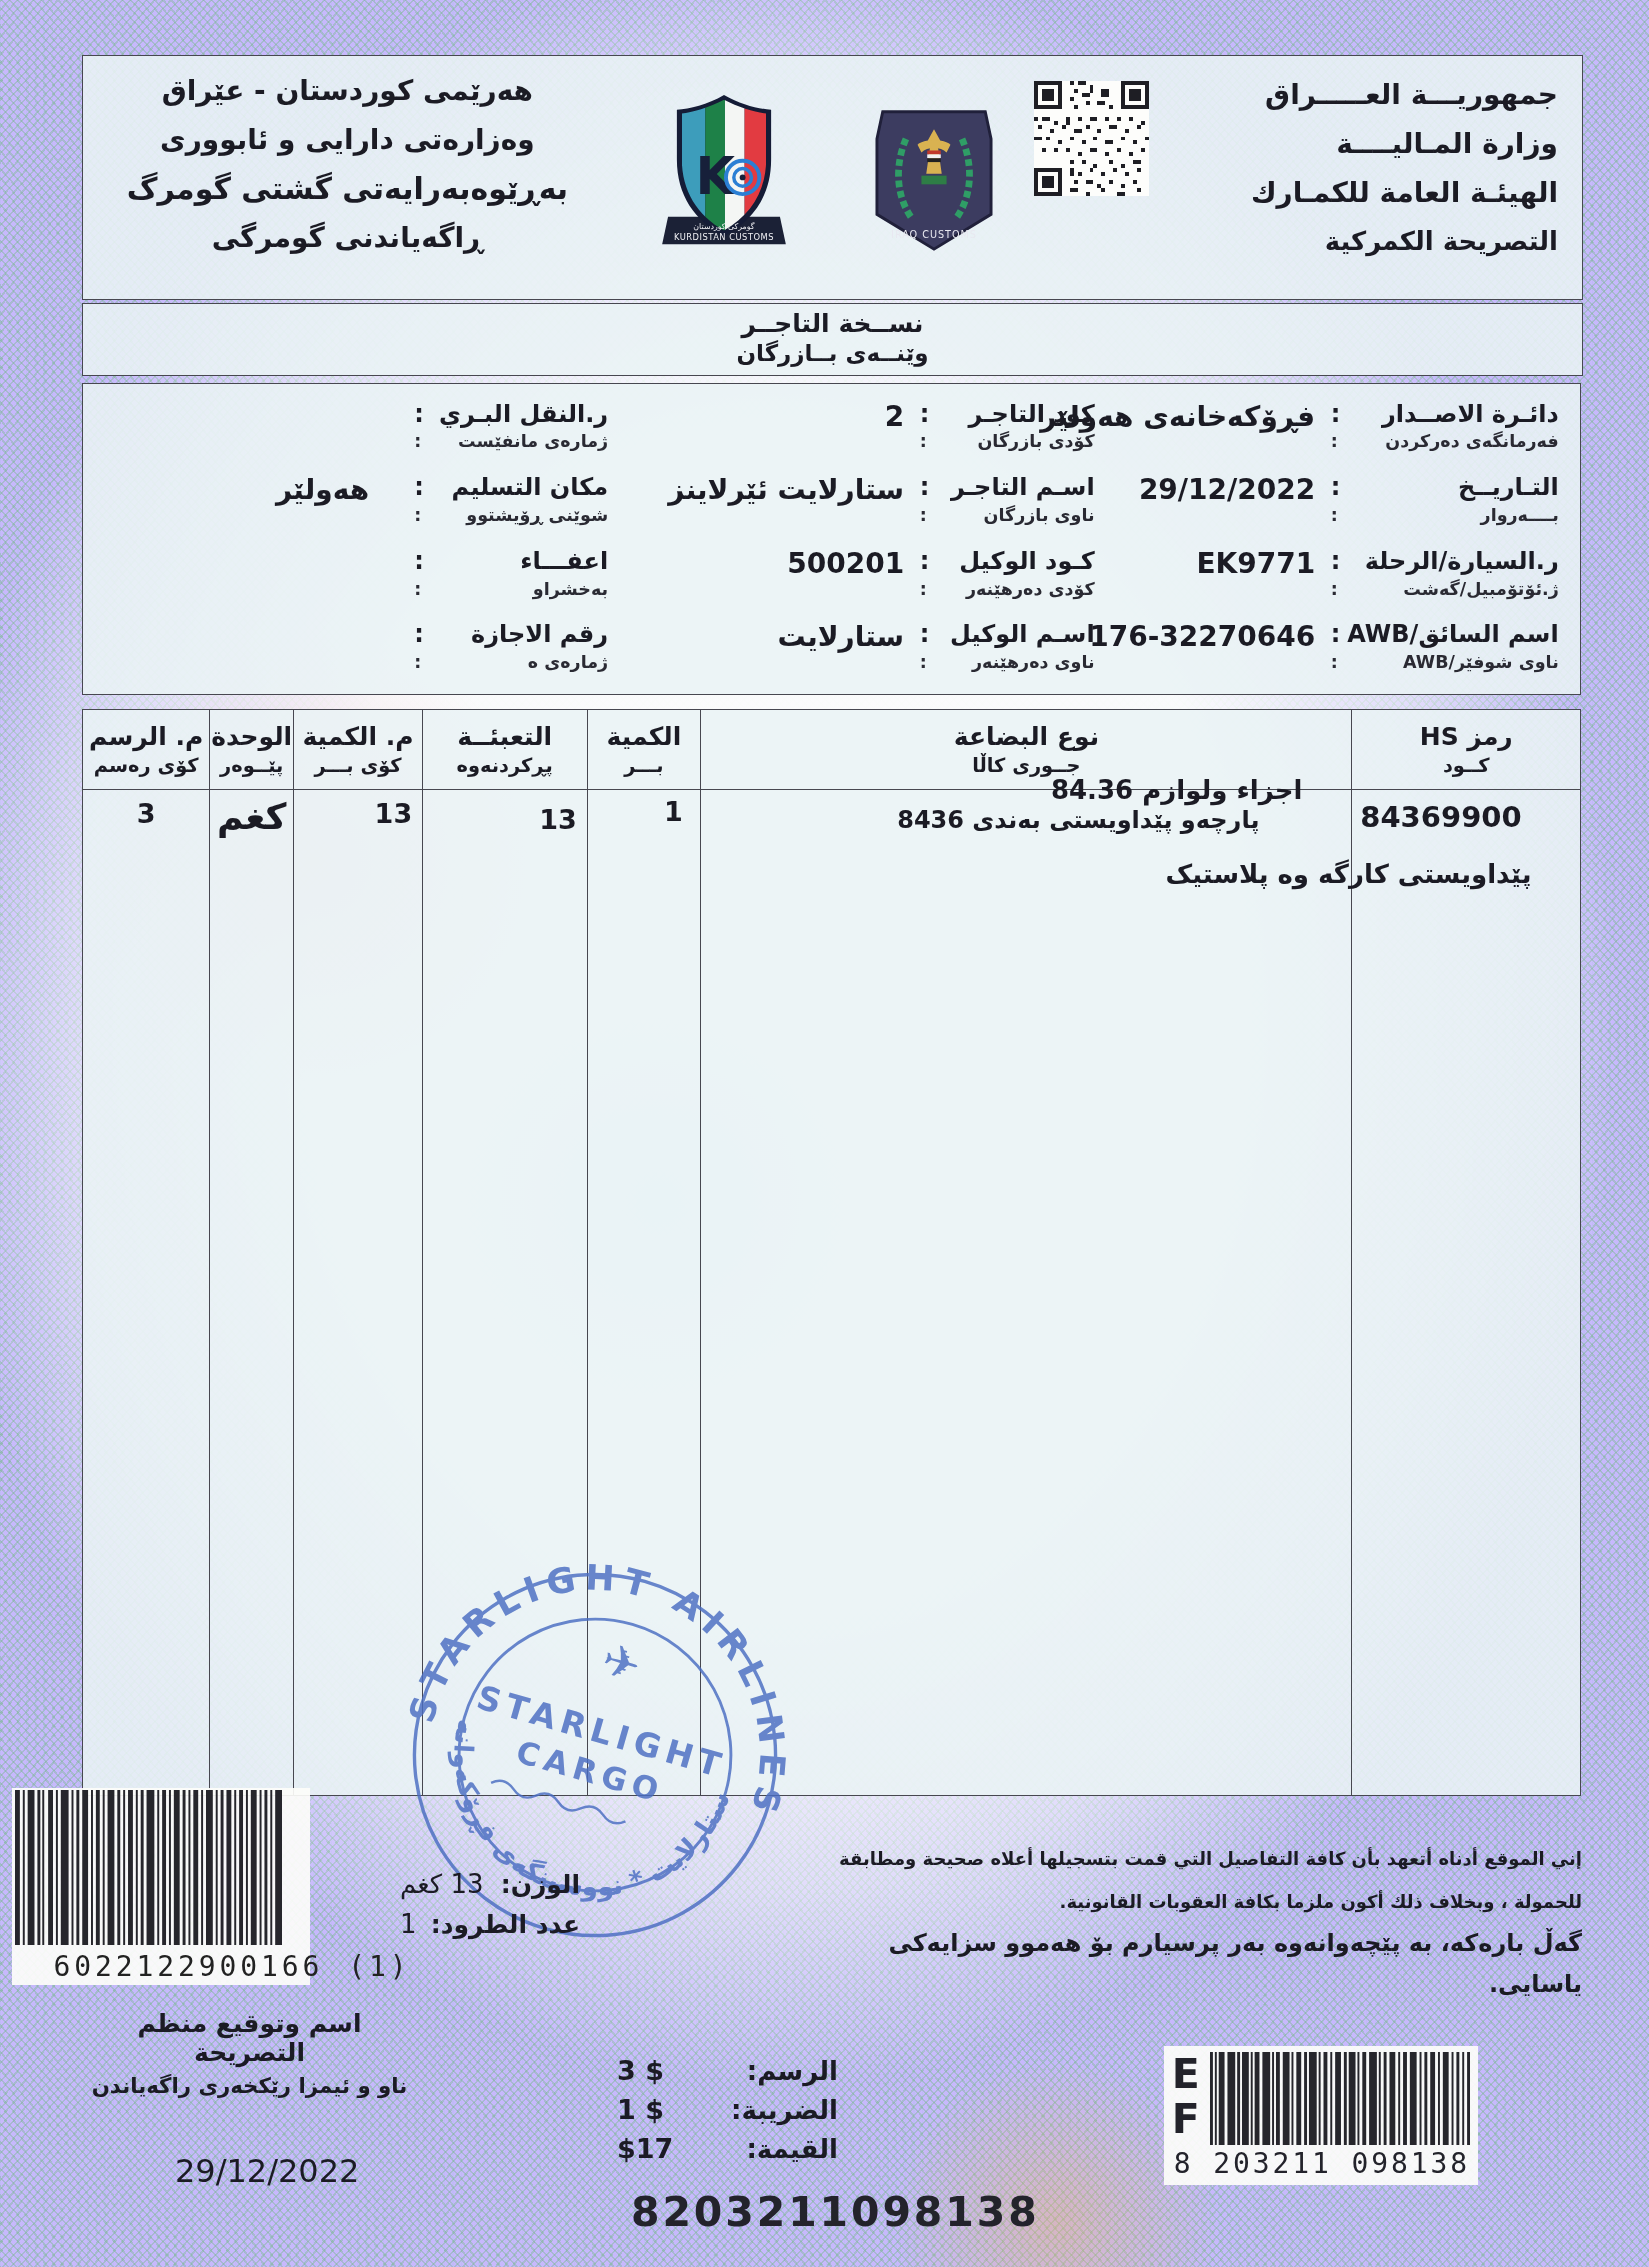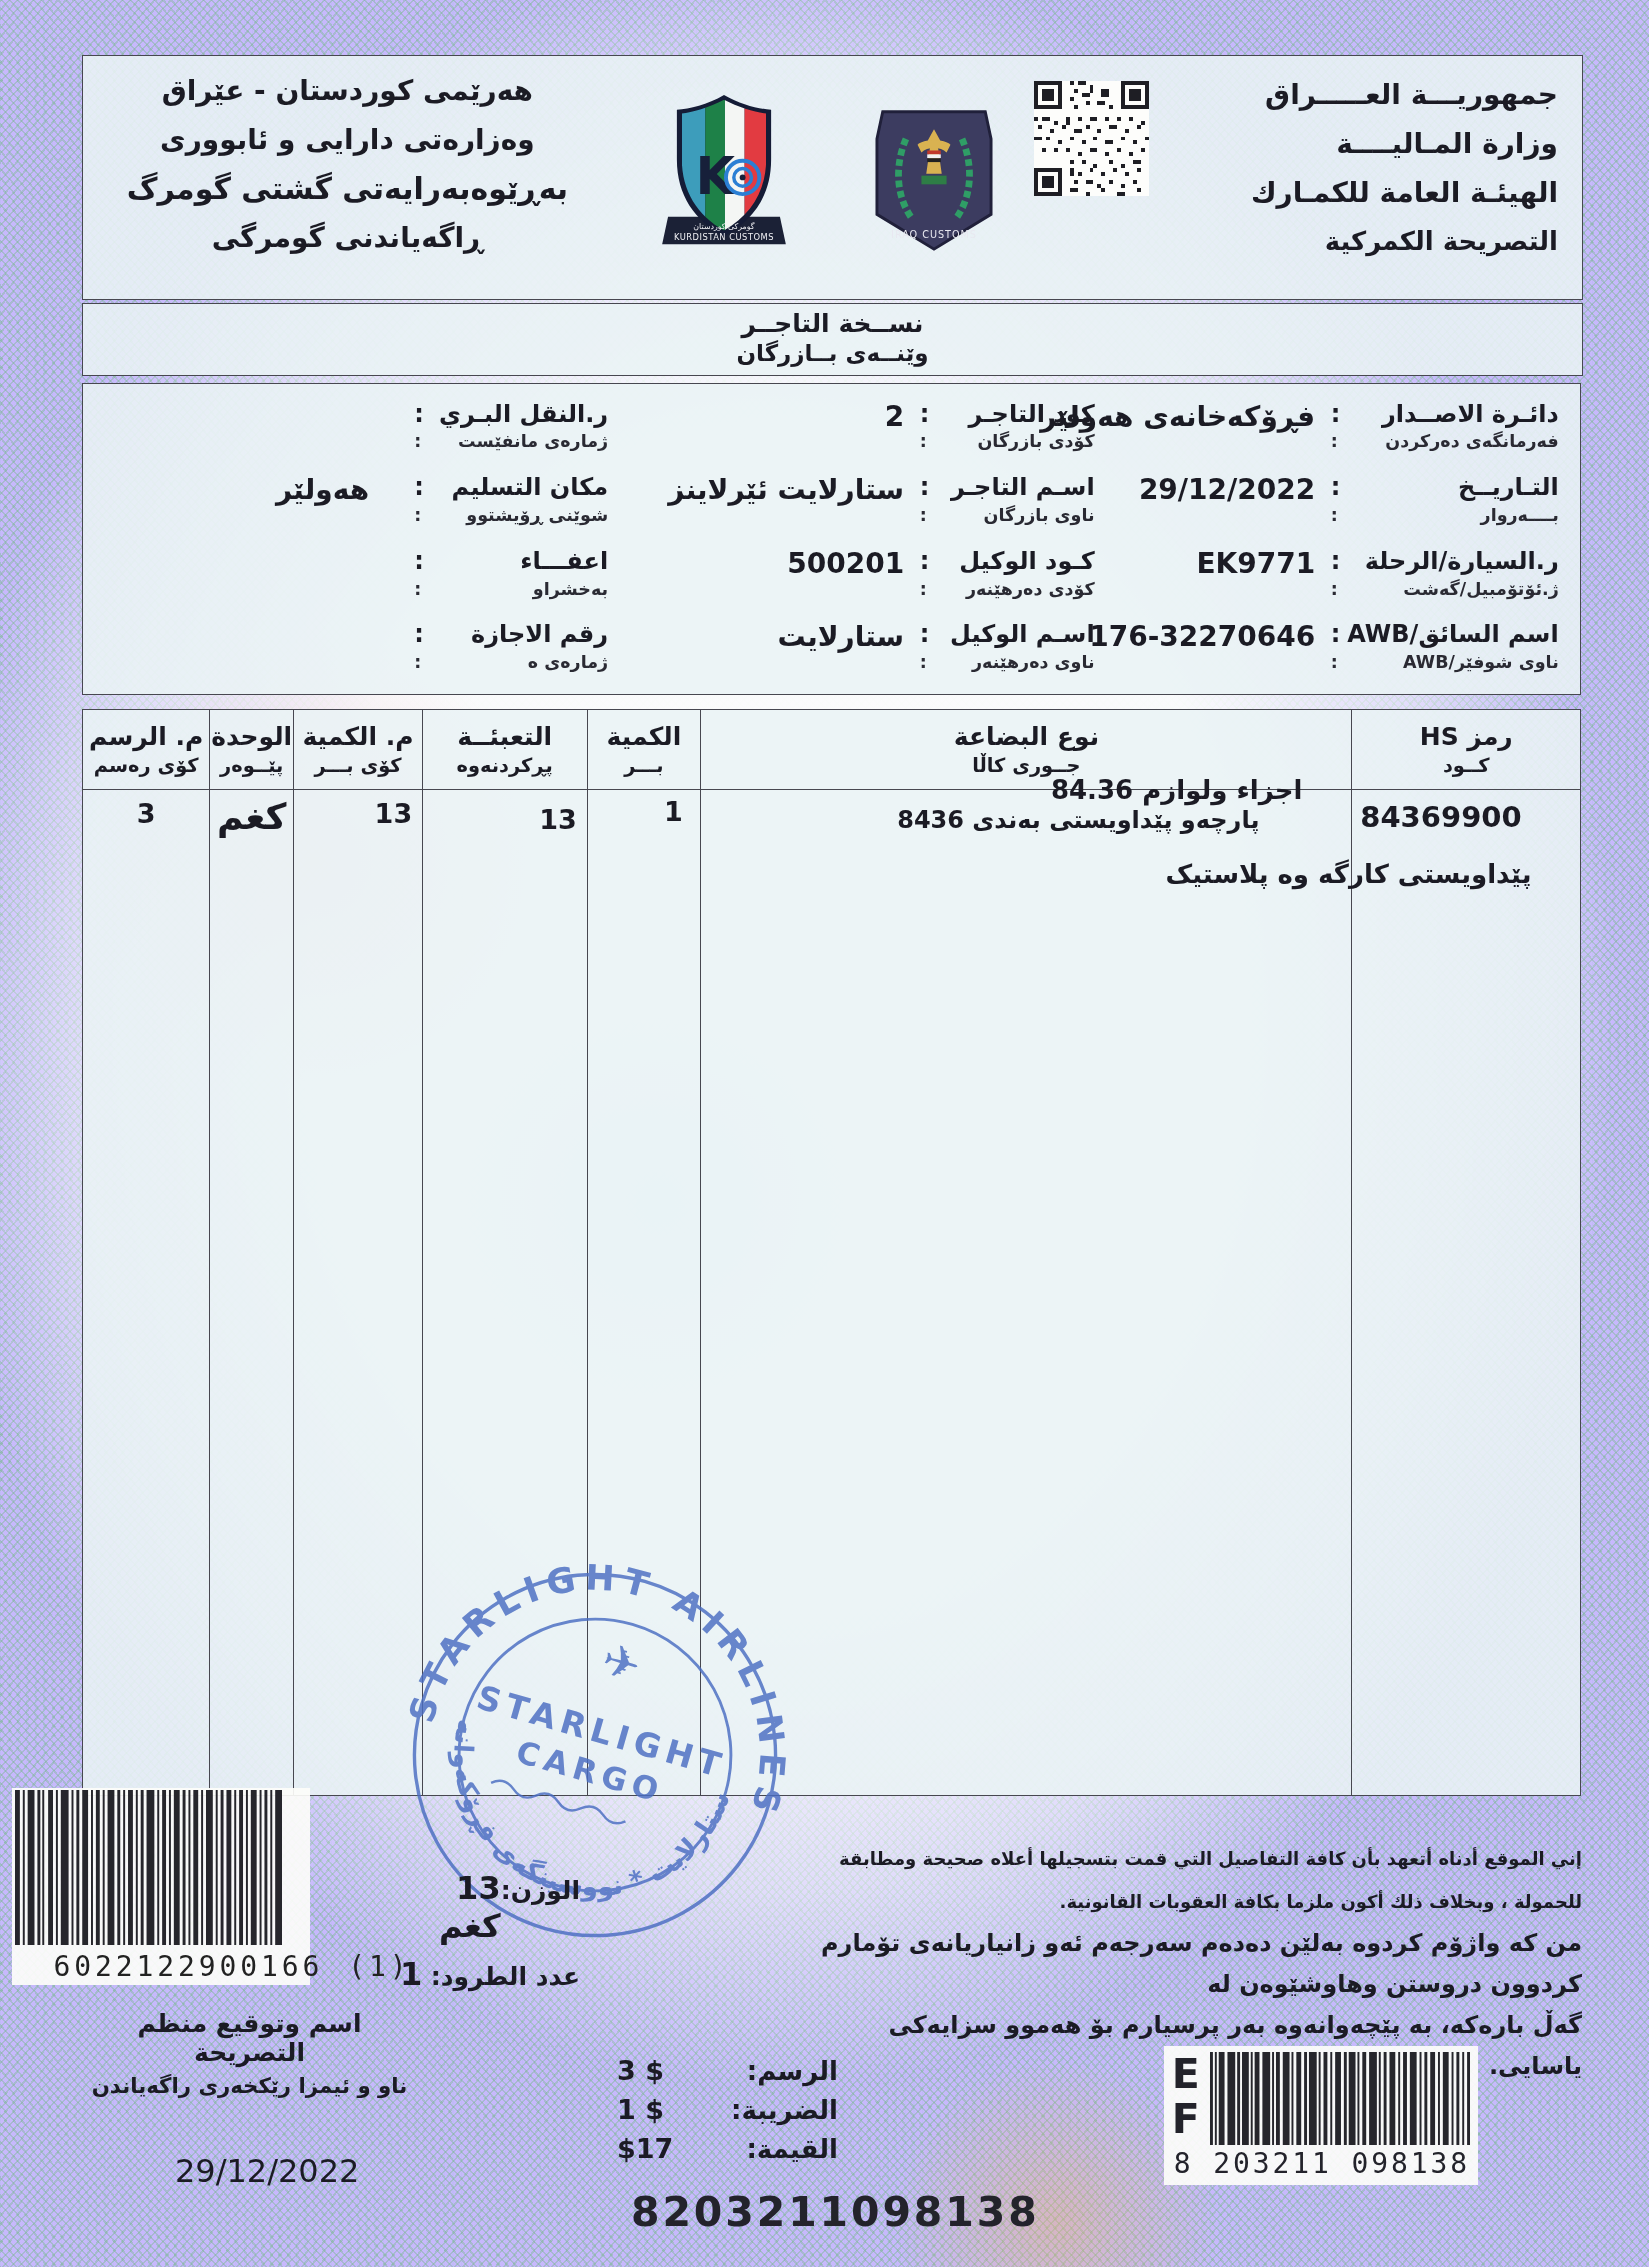--- a/index.html
+++ b/index.html
@@ -76,21 +76,21 @@
   .bc-left{position:absolute;left:11.6px;top:1788px;width:291px;background:rgba(253,253,250,0.92);padding:1.9px 3.9px;}
   .bars-left{width:267px;height:155px;display:block;}
   .bc-left-num{display:flex;gap:25px;font-family:"DejaVu Sans Mono",monospace;font-size:28px;letter-spacing:3.9px;margin-top:4.9px;margin-left:38px;color:#222;}
   .stamp{position:absolute;left:396px;top:1556px;width:398px;height:398px;transform:rotate(16deg);opacity:0.82;}
   .decl{position:absolute;right:68px;top:1837px;width:762px;direction:rtl;text-align:right;}
   .decl-ar{font-size:18px;font-weight:700;line-height:43px;}
   .decl-ku{font-size:24px;font-weight:700;line-height:41px;}
   .weights{position:absolute;left:400px;top:1869px;width:180px;direction:rtl;}
   .wrow{display:flex;justify-content:space-between;align-items:baseline;margin-bottom:9.7px;}
   .wlab{font-size:25px;font-weight:700;}
-  .wval{font-size:32px;font-weight:700;}
+  .wval{font-size:26px;font-weight:400;}
   .org-sign{position:absolute;left:82px;top:2009px;width:335px;text-align:center;direction:rtl;}
   .org-ar{font-size:25px;font-weight:700;}
   .org-ku{font-size:21.3px;font-weight:700;margin-top:5.8px;}
   .date-bottom{position:absolute;left:175px;top:2152px;font-size:32px;font-weight:400;}
   .fees{position:absolute;left:617px;top:2055px;width:221px;direction:rtl;}
   .feerow{display:flex;justify-content:space-between;align-items:baseline;margin-bottom:7.8px;}
   .feelab{font-size:26px;font-weight:700;}
   .feeval{font-size:27px;font-weight:700;direction:ltr;unicode-bidi:isolate;}
   .bottom-number{position:absolute;left:631px;top:2188px;font-size:41px;font-weight:700;letter-spacing:2.9px;color:#23232b;}
   .efbc-wrap{position:absolute;left:1164px;top:2046px;background:rgba(253,253,250,0.92);padding:5.8px 7.8px;}
@@ -481,21 +481,20 @@
       <text x="205" y="234" text-anchor="middle" font-size="32" font-weight="bold" letter-spacing="6" fill="#4a6dc2" font-family="DejaVu Sans, sans-serif">CARGO</text>
       <path d="M110,262 q12,-10 24,0 q12,10 24,0 q12,-10 24,0 q12,10 24,0 q12,-10 24,0 q12,10 24,0" stroke="#4a6dc2" fill="none" stroke-width="2.5"></path>
       <text fill="#4a6dc2" font-size="27" font-weight="bold" font-family="DejaVu Sans, sans-serif">
         <textPath href="#arcB" startOffset="50%" text-anchor="middle">ستارلايت * نووسینگەی فڕۆکەوانە</textPath>
       </text>
     </svg>
 
     <div class="decl">
       <div class="decl-ar">إني الموقع أدناه أتعهد بأن كافة التفاصيل التي قمت بتسجيلها أعلاه صحيحة ومطابقة</div>
       <div class="decl-ar">للحمولة ، وبخلاف ذلك أكون ملزما بكافة العقوبات القانونية.</div>
-      <div class="decl-ku">من كه واژۆم كردوه بەلێن دەدەم سەرجەم ئەو زانیاریانەی تۆمارم کردوون دروستن وهاوشێوەن له</div>
       <div class="decl-ku">گەڵ بارەکە، به پێچەوانەوه بەر پرسیارم بۆ هەموو سزایەکی یاسایی.</div>
     </div>
 
     <div class="weights">
       <div class="wrow">
         <span class="wlab">الوزن:</span>
         <span class="wval">13 كغم</span>
       </div>
       <div class="wrow">
         <span class="wlab">عدد الطرود:</span>

